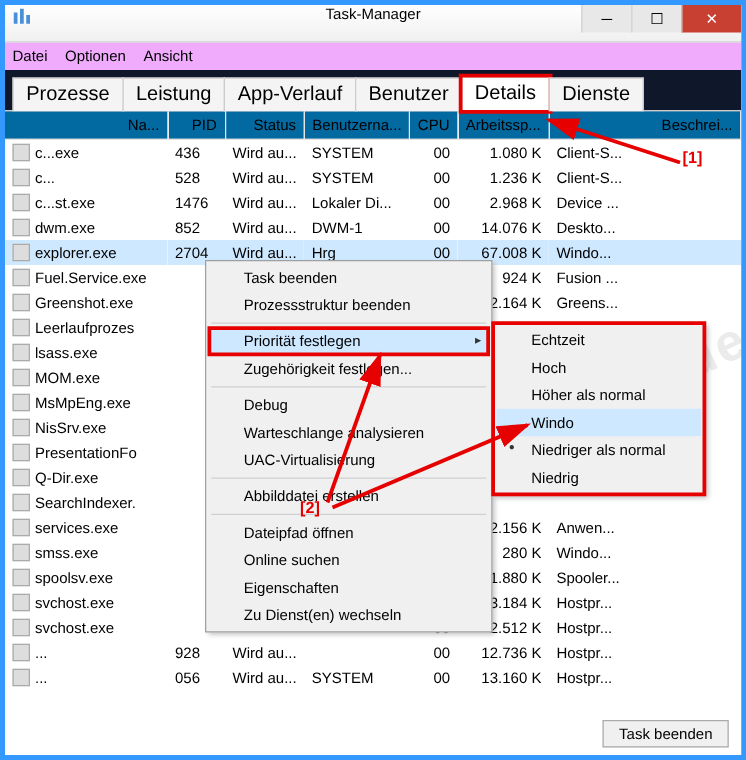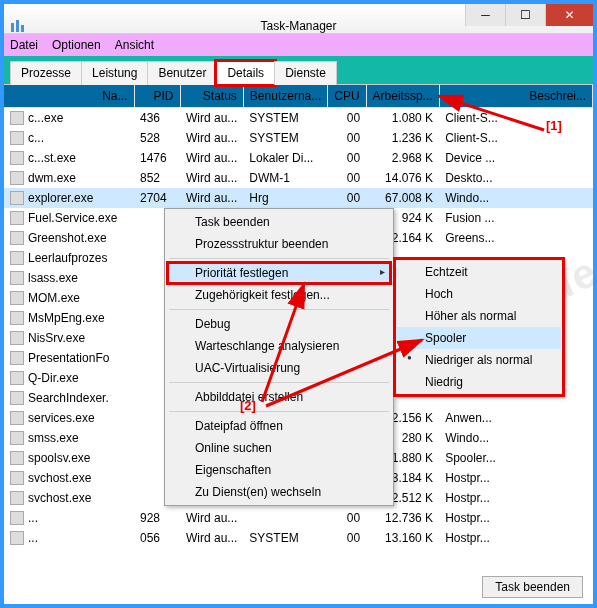--- a/index.html
+++ b/index.html
@@ -1,25 +1,25 @@
 <!DOCTYPE html>
 <html><head>
 <meta charset="utf-8">
 <style>
   * { box-sizing: border-box; font-family: "Segoe UI", Tahoma, sans-serif; }
   body { margin: 0; width: 597px; height: 608px; background: #fff; overflow: hidden; position: relative; border: 4px solid #3399ff; }
-  .titlebar { height: 30px; background: linear-gradient(#fff, #f0f0f0); display: flex; align-items: flex-end; position: relative; border-bottom: 1px solid #d0d0d0; }
+  .titlebar { height: 30px; background: linear-gradient(#fff, #f0f0f0); display: flex; align-items: flex-start; position: relative; border-bottom: 1px solid #d0d0d0; }
   .titlebar .icon { width: 16px; height: 16px; margin: 0 6px; display: inline-block; }
   .titlebar .title { position: absolute; left: 50%; transform: translateX(-50%); font-size: 12px; color: #000; }
   .win-btns { position: absolute; right: 0; top: 0; display: flex; }
   .win-btn { width: 40px; height: 22px; display: flex; align-items: center; justify-content: center; font-size: 12px; background: #e8e8e8; border-left: 1px solid #d0d0d0; cursor: default; }
   .win-btn.close { background: #c84031; color: #fff; width: 48px; }
   .menubar { height: 22px; display: flex; align-items: center; padding: 0 6px; font-size: 12px; background: #f0abfc; }
   .menubar span { margin-right: 14px; }
-  .tabs { display: flex; padding: 4px 6px 0 6px; font-size: 12px; border-bottom: 1px solid #ccc; background: #14b8a6; }
+  .tabs { display: flex; padding: 4px 6px 0 6px; font-size: 16px; border-bottom: 1px solid #ccc; background: #0f172a; align-items: flex-end; }
   .tab { padding: 4px 10px; border: 1px solid #ccc; border-bottom: none; margin-right: -1px; background: #f4f4f4; position: relative; top: 1px; }
   .tab.active { background: #fff; border-bottom: 1px solid #fff; }
   .tab.hl { outline: 3px solid #e60000; outline-offset: -1px; }
   .grid { width: 100%; font-size: 12px; border-collapse: collapse; }
   .grid th { text-align: right; font-weight: normal; padding: 4px 6px; border-right: 1px solid #e4e4e4; border-bottom: 1px solid #e4e4e4; background: #0369a1; white-space: nowrap; overflow: hidden; }
   .grid td { padding: 3px 6px; white-space: nowrap; overflow: hidden; }
   .grid tr.sel td { background: #cde8ff; }
   .col-name { width: 130px; }
   .col-pid { width: 46px; }
   .col-status { width: 60px; }
@@ -66,20 +66,21 @@
 
 <div class="menubar">
   <span>Datei</span>
   <span>Optionen</span>
   <span>Ansicht</span>
 </div>
 
 <div class="tabs" id="tabs">
     <div class="tab">Prozesse</div>
     <div class="tab">Leistung</div>
+    <div class="tab">App-Verlauf</div>
     <div class="tab">Benutzer</div>
     <div class="tab active hl">Details</div>
     <div class="tab">Dienste</div>
   </div>
 
 <div class="grid-wrap">
 <table class="grid">
   <thead>
         <tr id="hdr">
           <th class="col-name">Na...</th>
@@ -310,21 +311,21 @@
     <div class="item">Dateipfad öffnen</div>
     <div class="item">Online suchen</div>
     <div class="item">Eigenschaften</div>
     <div class="item">Zu Dienst(en) wechseln</div>
   </div>
 
 <div class="submenu ctx-hl" id="sub" style="left:390px; top:254px; width:170px;">
     <div class="item">Echtzeit</div>
     <div class="item">Hoch</div>
     <div class="item">Höher als normal</div>
-    <div class="item hover">Spooler</div>
+    <div class="item hover">Windo</div>
     <div class="item dot">Niedriger als normal</div>
     <div class="item">Niedrig</div>
   </div>
 
 <div class="footer">
   <button>Task beenden</button>
 </div>
 
 <span class="annot" style="left:542px; top:114px;">[1]</span>
 <span class="annot" style="left:236px; top:394px;">[2]</span>

